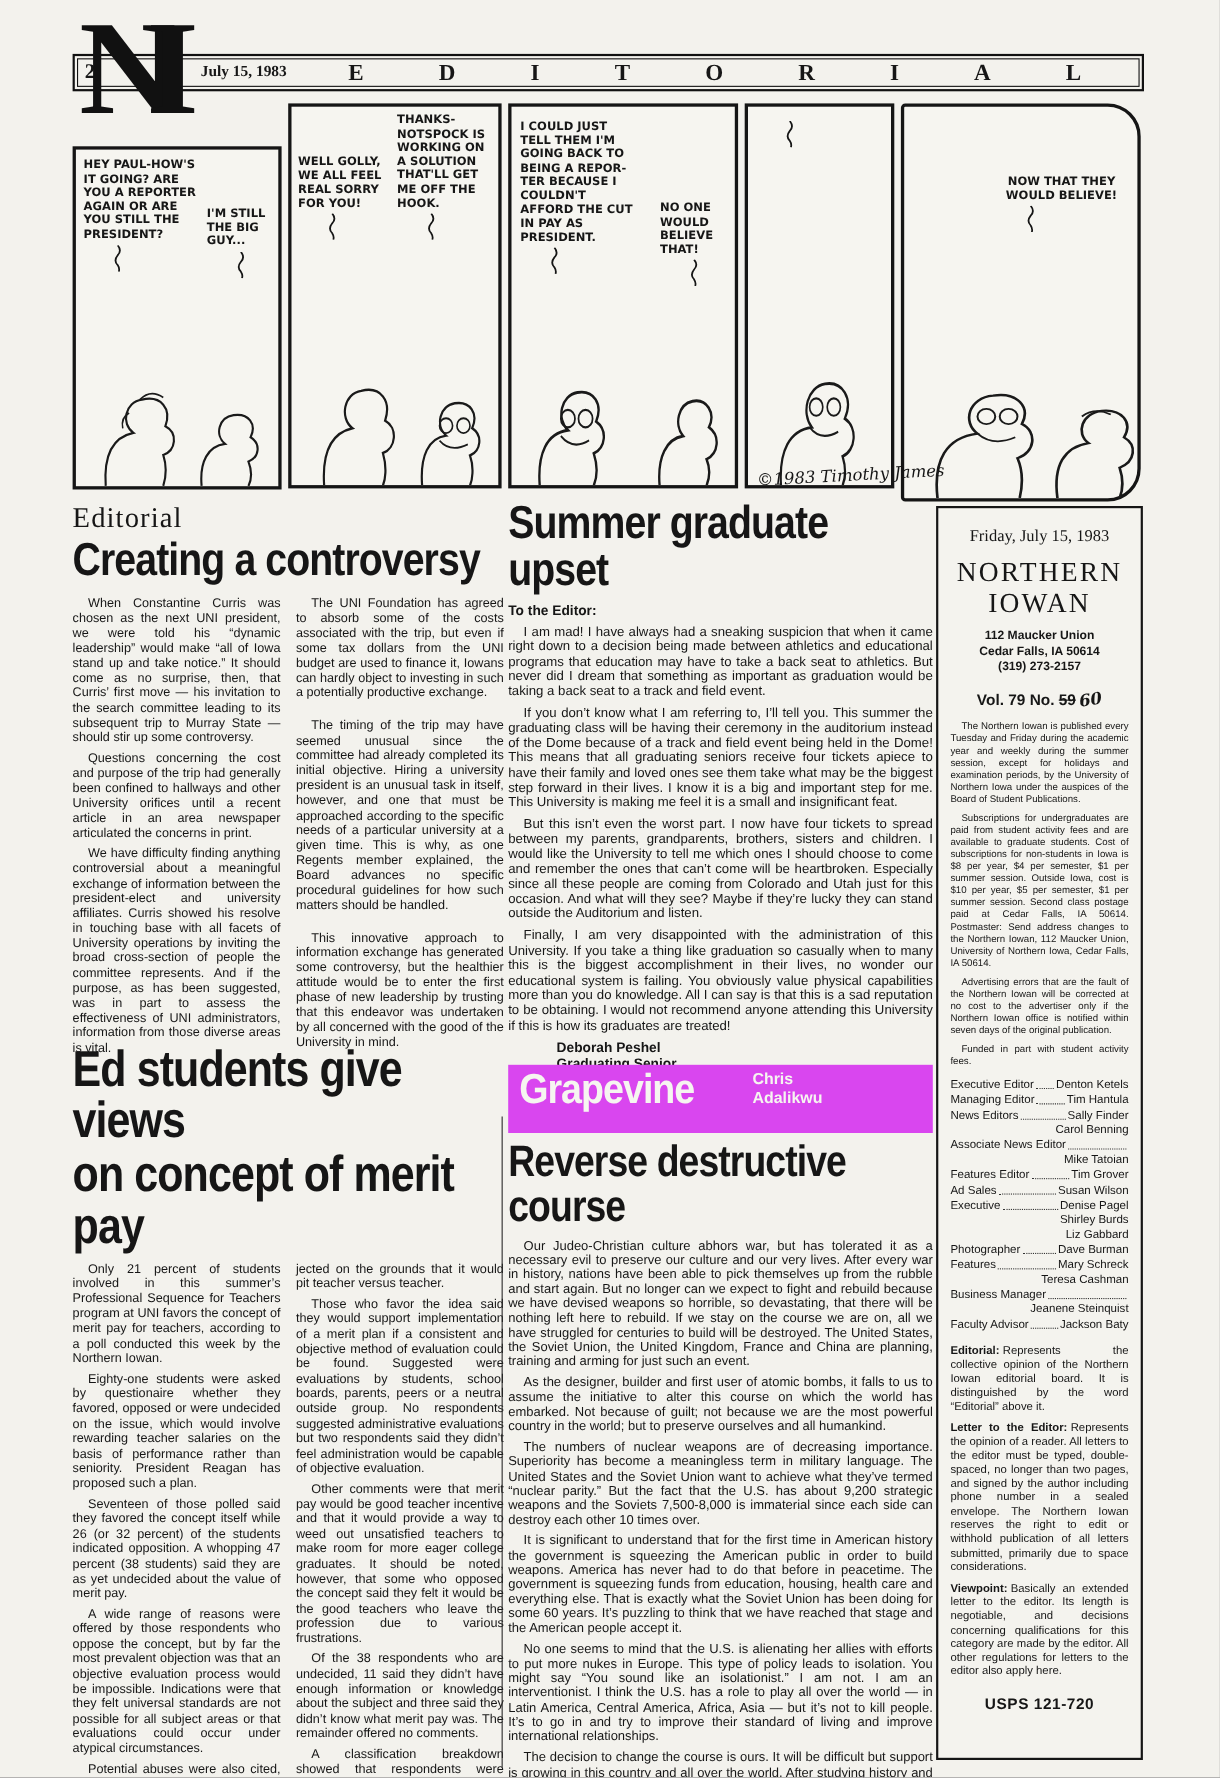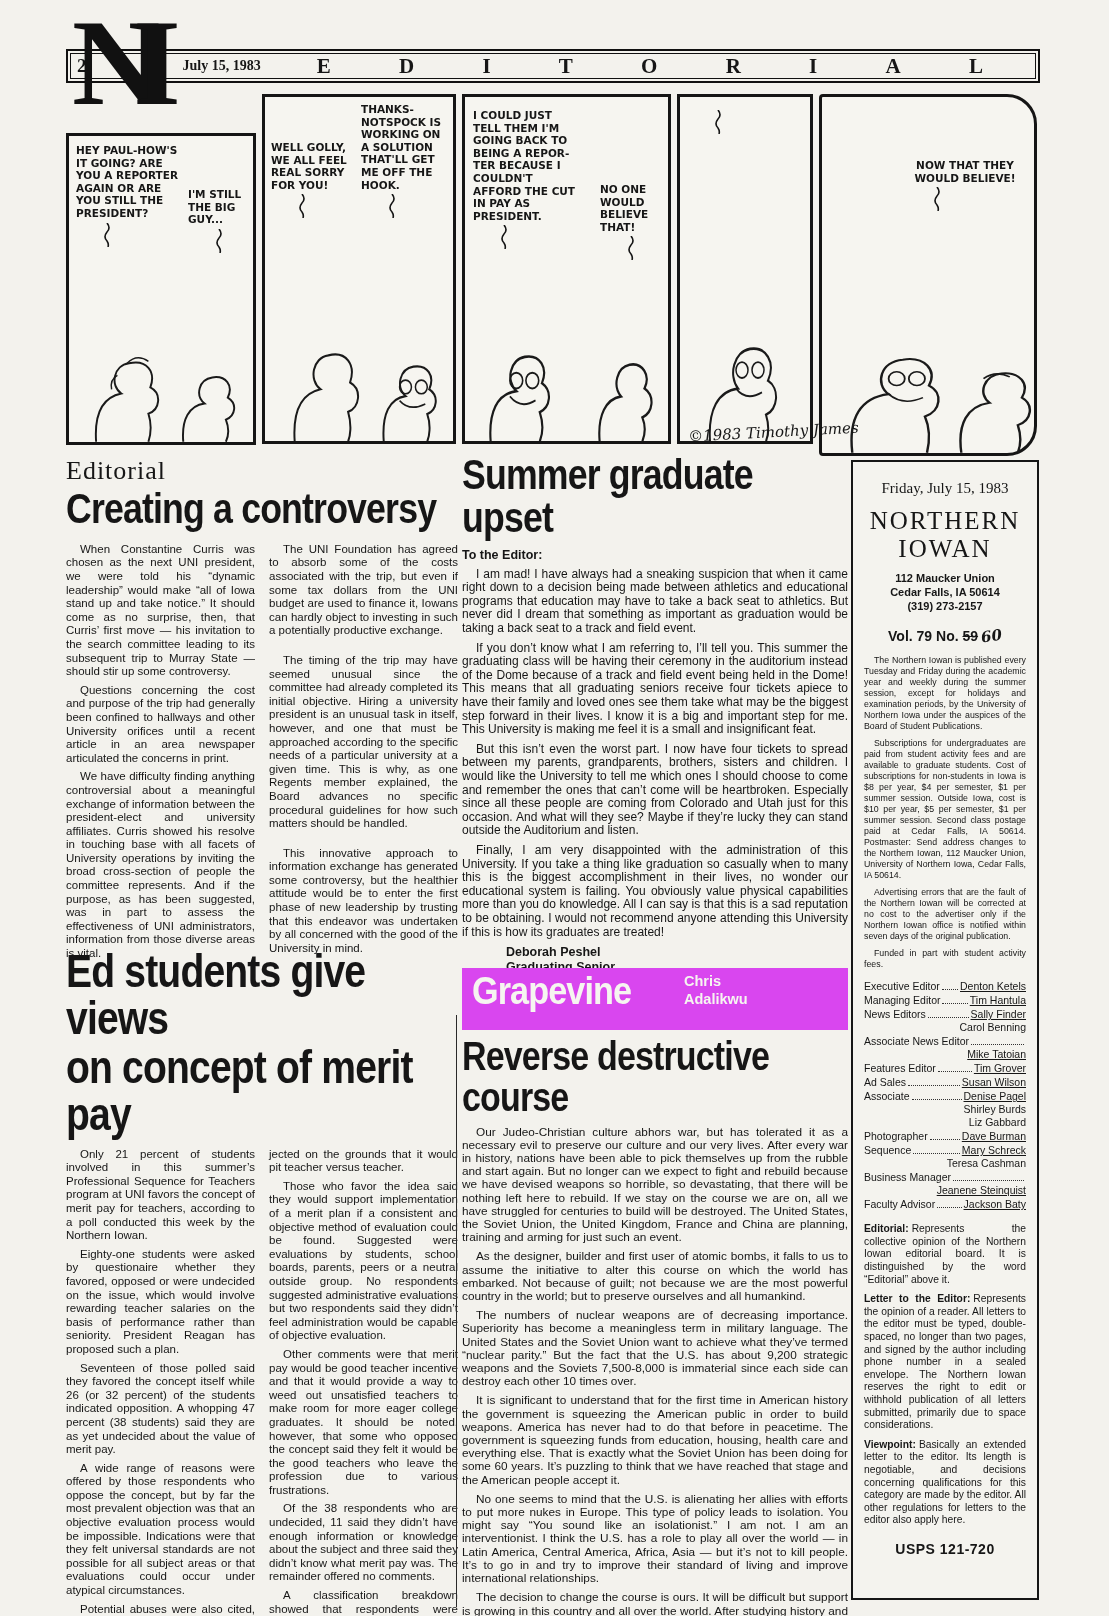--- a/index.html
+++ b/index.html
@@ -73,21 +73,21 @@
   .mh-title{font-family:"Liberation Serif",serif;font-size:25px;letter-spacing:2px;text-align:center;line-height:1.1;margin-top:10px;}
   .mh-addr{font-weight:700;font-size:11px;text-align:center;line-height:1.25;margin-top:10px;}
   .mh-vol{font-weight:700;font-size:14px;text-align:center;margin:14px 0 10px 0;}
   .struck{text-decoration:line-through;}
   .hand{font-family:"DejaVu Serif",serif;font-style:italic;display:inline-block;transform:rotate(-8deg);font-size:15px;margin-left:3px;}
   .fine{font-size:8.8px;line-height:11px;text-align:justify;text-indent:10px;margin:0 0 6px 0;}
   .staff{margin-top:10px;font-size:10.5px;line-height:13px;}
   .staff-entry{display:flex;flex-wrap:wrap;margin-bottom:1px;}
   .staff-role{white-space:nowrap;}
   .staff-leader{flex:1 1 8px;border-bottom:1.5px dotted #333;margin:0 2px 3px 2px;min-width:6px;}
-  .staff-name{margin-left:auto;white-space:nowrap;text-decoration:underline;}
+  .staff-name{margin-left:auto;white-space:nowrap;}
   .staff-extra{width:100%;text-align:right;}
   .policies{margin-top:12px;}
   .policy{font-size:10.3px;line-height:12.6px;text-align:justify;margin:0 0 7px 0;}
   .policy-lead{margin-right:3px;}
   .usps{font-weight:700;font-size:14px;margin-top:14px;text-align:center;letter-spacing:.5px;}
 </style>
 </head>
 <body>
 
 <div class="page">
@@ -338,33 +338,33 @@
         <span class="staff-role">Features Editor</span>
           <span class="staff-leader"></span>
           <span class="staff-name">Tim Grover</span>
       </div>
       <div class="staff-entry">
         <span class="staff-role">Ad Sales</span>
           <span class="staff-leader"></span>
           <span class="staff-name">Susan Wilson</span>
       </div>
       <div class="staff-entry">
-        <span class="staff-role">Associate</span>
+        <span class="staff-role">Executive</span>
           <span class="staff-leader"></span>
           <span class="staff-name">Denise Pagel</span>
         <span class="staff-extra">Shirley Burds</span>
         <span class="staff-extra">Liz Gabbard</span>
       </div>
       <div class="staff-entry">
         <span class="staff-role">Photographer</span>
           <span class="staff-leader"></span>
           <span class="staff-name">Dave Burman</span>
       </div>
       <div class="staff-entry">
-        <span class="staff-role">Sequence</span>
+        <span class="staff-role">Features</span>
           <span class="staff-leader"></span>
           <span class="staff-name">Mary Schreck</span>
         <span class="staff-extra">Teresa Cashman</span>
       </div>
       <div class="staff-entry">
         <span class="staff-role">Business Manager</span>
           <span class="staff-leader"></span>
           <span class="staff-name">Jeanene Steinquist</span>
       </div>
       <div class="staff-entry">

